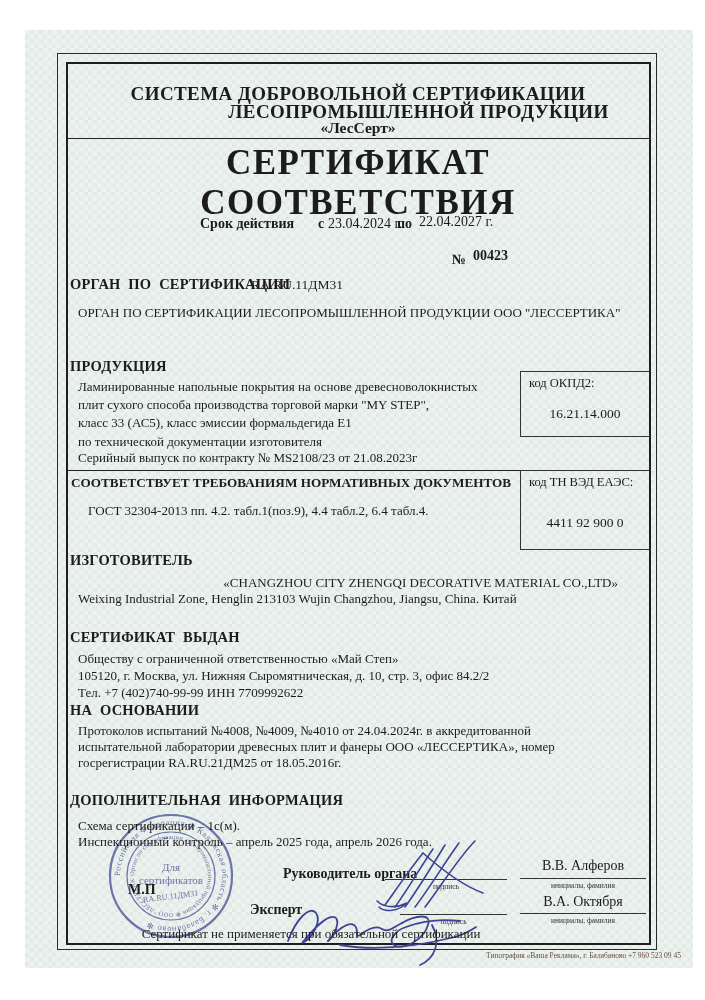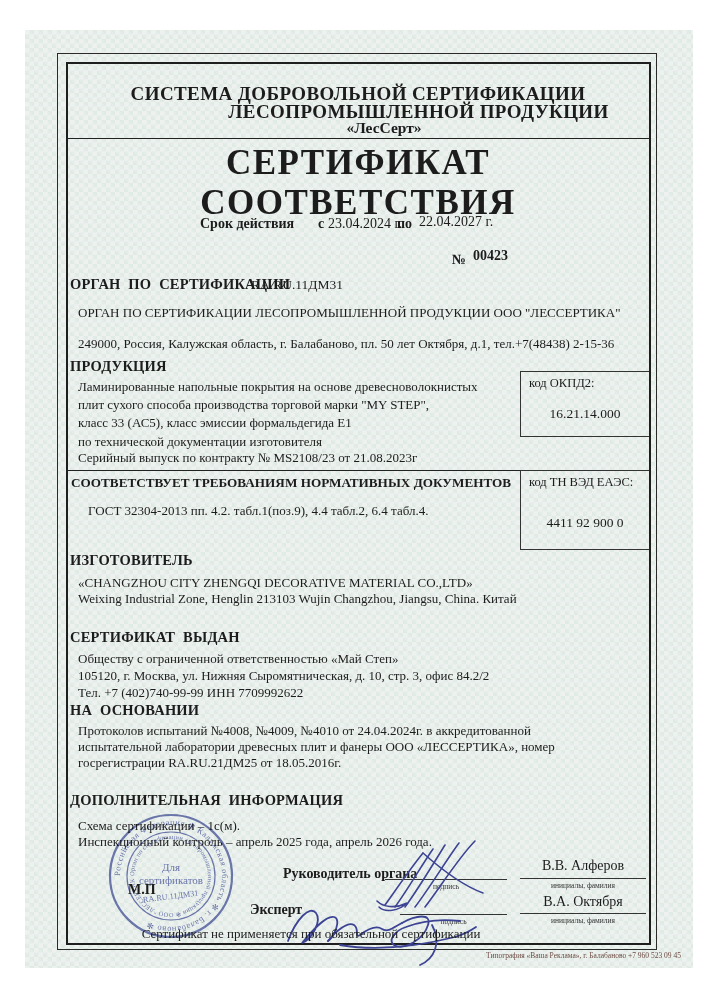--- a/index.html
+++ b/index.html
@@ -34,40 +34,39 @@
 </head>
 <body>
 
 <div class="paper">
 
   <div class="abs frame-outer"></div>
   <div class="abs frame-inner"></div>
 
   <div class="abs b c" style="left:42px;top:53px;width:582px;font-size:19px;letter-spacing:.4px;">СИСТЕМА ДОБРОВОЛЬНОЙ СЕРТИФИКАЦИИ</div>
   <div class="abs b c" style="left:42px;top:71px;width:703px;font-size:19px;letter-spacing:.4px;">ЛЕСОПРОМЫШЛЕННОЙ ПРОДУКЦИИ</div>
-  <div class="abs b c" style="left:42px;top:89px;width:582px;font-size:15.5px;padding-left:26px;">«ЛесСерт»</div>
+  <div class="abs b c" style="left:42px;top:89px;width:582px;font-size:15.5px;">«ЛесСерт»</div>
 
   <div class="abs hr" style="left:41px;top:108px;width:584px;"></div>
 
   <div class="abs b c" style="left:42px;top:113px;width:582px;font-size:35px;letter-spacing:1.5px;">СЕРТИФИКАТ СООТВЕТСТВИЯ</div>
 
 
   <div class="abs b t14" style="left:175px;top:186px;">Срок  действия</div>
   <div class="abs b t14" style="left:293px;top:186px;">с</div>
   <div class="abs t14" style="left:303px;top:186px;">23.04.2024 г.</div>
   <div class="abs b t14" style="left:372px;top:186px;">по</div>
   <div class="abs t14" style="left:394px;top:184px;">22.04.2027 г.</div>
 
   <div class="abs b t14" style="left:427px;top:222px;">№</div>
   <div class="abs b t14" style="left:448px;top:218px;">00423</div>
 
   <div class="abs sec sp" style="left:45px;top:246px;">ОРГАН  ПО СЕРТИФИКАЦИИ</div>
   <div class="abs" style="left:226px;top:247px;font-size:13.5px;">RA.RU.11ДМ31</div>
   <div class="abs t13" style="left:53px;top:276px;width:560px;">ОРГАН ПО СЕРТИФИКАЦИИ ЛЕСОПРОМЫШЛЕННОЙ ПРОДУКЦИИ  ООО  "ЛЕССЕРТИКА"</div>
-  <div class="abs t13" style="left:53px;top:307px;width:565px;">249000, Россия, Калужская область, г. Балабаново, пл. 50 лет Октября, д.1, тел.+7(48438) 2-15-36</div>
 
   <div class="abs sec" style="left:45px;top:328px;">ПРОДУКЦИЯ</div>
   <div class="abs t13" style="left:53px;top:350px;width:440px;">Ламинированные напольные покрытия на основе древесноволокнистых</div>
   <div class="abs t13" style="left:53px;top:368px;width:440px;">плит сухого способа производства торговой марки "MY STEP",</div>
   <div class="abs t13" style="left:53px;top:386px;width:440px;">класс 33 (АС5), класс эмиссии формальдегида Е1</div>
   <div class="abs t13" style="left:53px;top:405px;width:440px;">по технической документации изготовителя</div>
   <div class="abs t13" style="left:53px;top:421px;width:460px;">Серийный выпуск  по контракту № MS2108/23 от 21.08.2023г</div>
 
   <div class="abs codebox" style="left:495px;top:341px;width:128px;height:64px;">
     <span class="cb-label">код ОКПД2:</span>
@@ -76,21 +75,21 @@
 
   <div class="abs hr" style="left:41px;top:440px;width:584px;"></div>
   <div class="abs b" style="left:46px;top:445px;width:448px;font-size:13.2px;">СООТВЕТСТВУЕТ ТРЕБОВАНИЯМ НОРМАТИВНЫХ ДОКУМЕНТОВ</div>
   <div class="abs codebox" style="left:495px;top:440px;width:128px;height:78px;">
     <span class="cb-label">код ТН ВЭД ЕАЭС:</span>
     <span class="cb-value" style="top:44px;">4411 92 900 0</span>
   </div>
   <div class="abs t13" style="left:63px;top:474px;width:420px;">ГОСТ 32304-2013 пп. 4.2. табл.1(поз.9), 4.4 табл.2, 6.4 табл.4.</div>
 
   <div class="abs sec" style="left:45px;top:522px;">ИЗГОТОВИТЕЛЬ</div>
-  <div class="abs t13" style="left:53px;top:546px;width:540px;">«CHANGZHOU CITY ZHENGQI DECORATIVE MATERIAL CO.,LTD»</div>
+  <div class="abs t13" style="left:53px;top:546px;width:540px;text-align:right;">«CHANGZHOU CITY ZHENGQI DECORATIVE MATERIAL CO.,LTD»</div>
   <div class="abs t13" style="left:53px;top:562px;width:540px;">Weixing Industrial Zone, Henglin 213103 Wujin Changzhou, Jiangsu, China. Китай</div>
 
   <div class="abs sec sp" style="left:45px;top:599px;">СЕРТИФИКАТ  ВЫДАН</div>
   <div class="abs t13" style="left:53px;top:622px;width:540px;">Обществу с ограниченной ответственностью  «Май Степ»</div>
   <div class="abs t13" style="left:53px;top:639px;width:540px;">105120, г. Москва, ул. Нижняя Сыромятническая, д. 10, стр. 3, офис 84.2/2</div>
   <div class="abs t13" style="left:53px;top:656px;width:540px;">Тел. +7 (402)740-99-99   ИНН 7709992622</div>
 
   <div class="abs sec sp" style="left:45px;top:672px;">НА  ОСНОВАНИИ</div>
   <div class="abs t13" style="left:53px;top:694px;width:555px;">Протоколов испытаний №4008, №4009, №4010 от 24.04.2024г. в аккредитованной</div>
   <div class="abs t13" style="left:53px;top:710px;width:555px;">испытательной лаборатории древесных плит и фанеры ООО «ЛЕССЕРТИКА», номер</div>

